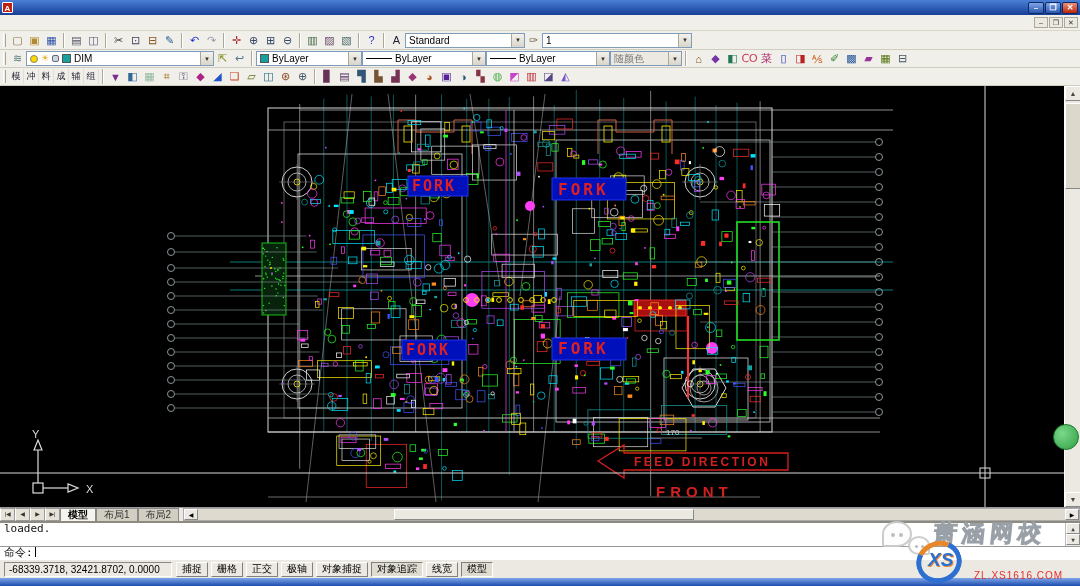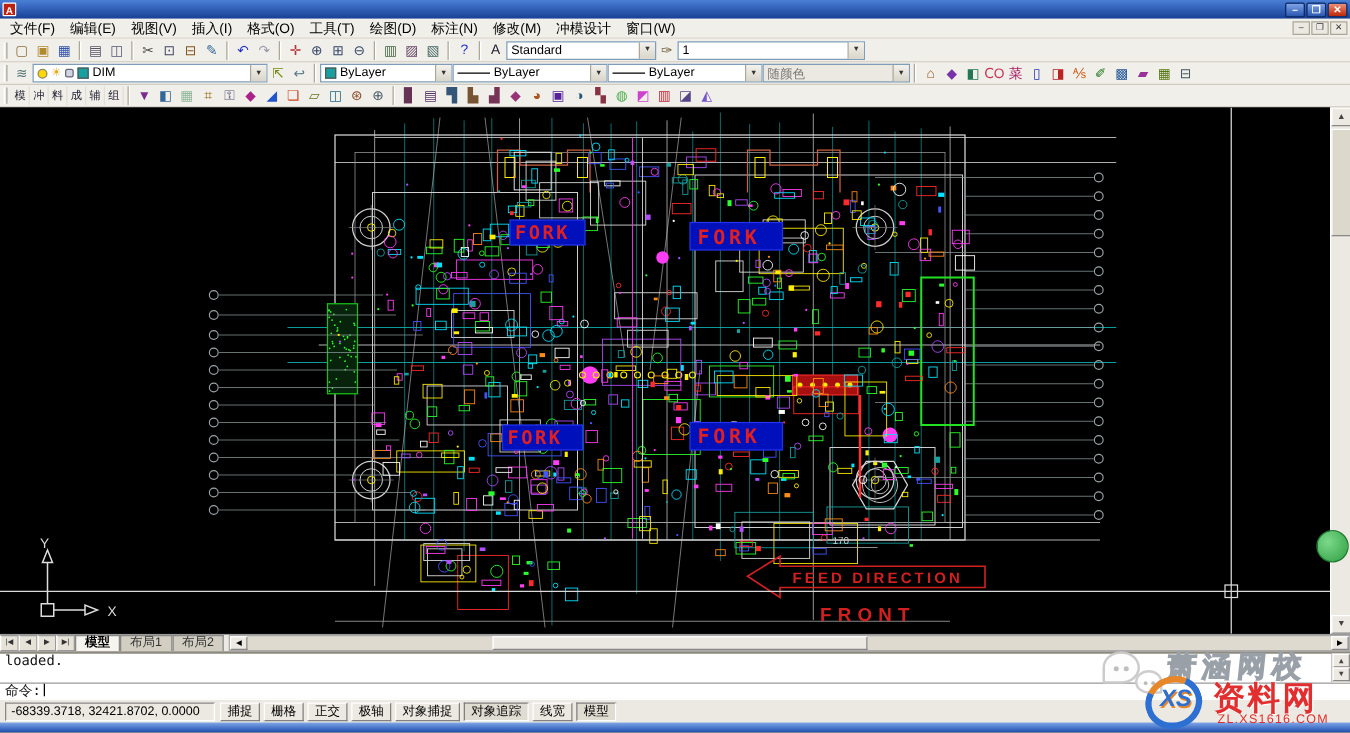--- a/index.html
+++ b/index.html
@@ -83,33 +83,20 @@
   <div class="titlebar">
     <div class="appicon">A</div>
     <div class="win-btns">
       <div class="wbtn">–</div>
       <div class="wbtn">❐</div>
       <div class="wbtn close">✕</div>
     </div>
   </div>
 
   <div class="menubar">
-    <span id="menu-items" style="display:flex">
-        <span class="menu-item">文件(F)</span>
-        <span class="menu-item">编辑(E)</span>
-        <span class="menu-item">视图(V)</span>
-        <span class="menu-item">插入(I)</span>
-        <span class="menu-item">格式(O)</span>
-        <span class="menu-item">工具(T)</span>
-        <span class="menu-item">绘图(D)</span>
-        <span class="menu-item">标注(N)</span>
-        <span class="menu-item">修改(M)</span>
-        <span class="menu-item">冲模设计</span>
-        <span class="menu-item">窗口(W)</span>
-      </span>
     <div class="mdi-btns">
       <div class="mbtn">–</div>
       <div class="mbtn">❐</div>
       <div class="mbtn">✕</div>
     </div>
   </div>
 
   <div class="tbrow a">
     <div class="grip"></div>
     <span id="tba-icons" style="display:flex;align-items:center">
@@ -174,21 +161,21 @@
     <div class="combo" style="width:124px">
       <span class="ltline"></span>
       <span>ByLayer</span>
       <span class="arrow">▼</span>
     </div>
     <div class="combo" style="width:124px">
       <span class="ltline"></span>
       <span>ByLayer</span>
       <span class="arrow">▼</span>
     </div>
-    <div class="combo dis" style="width:118px">
+    <div class="combo dis" style="width:72px">
       <span>随颜色</span>
       <span class="arrow">▼</span>
     </div>
     <div class="tsep"></div>
     <span id="tbb-icons" style="display:flex;align-items:center">
         <div class="tbtn" style="color: rgb(138, 85, 34);">⌂</div>
         <div class="tbtn" style="color: rgb(119, 51, 170);">◆</div>
         <div class="tbtn" style="color: rgb(34, 119, 85);">◧</div>
         <div class="tbtn" style="color: rgb(204, 51, 85);">ⅭO</div>
         <div class="tbtn" style="color: rgb(170, 34, 102);">菜</div>
@@ -1120,17 +1107,16 @@
       <i style="left:7px;top:10px"></i>
       <i style="left:15px;top:10px"></i>
     </div>
   <div class="wm wm-bubble2">
       <i style="left:5px;top:7px;width:3px;height:3px"></i>
       <i style="left:11px;top:7px;width:3px;height:3px"></i>
     </div>
   <div class="wm wm-site">萧涵网校</div>
   <div class="wm wm-ring"></div>
   <div class="wm wm-xs">XS</div>
-  <div class="wm wm-brand">资料网</div>
   <div class="wm wm-url">ZL.XS1616.COM</div>
   <div class="wm wm-green"></div>
 
 </div>
 
 </body></html>

